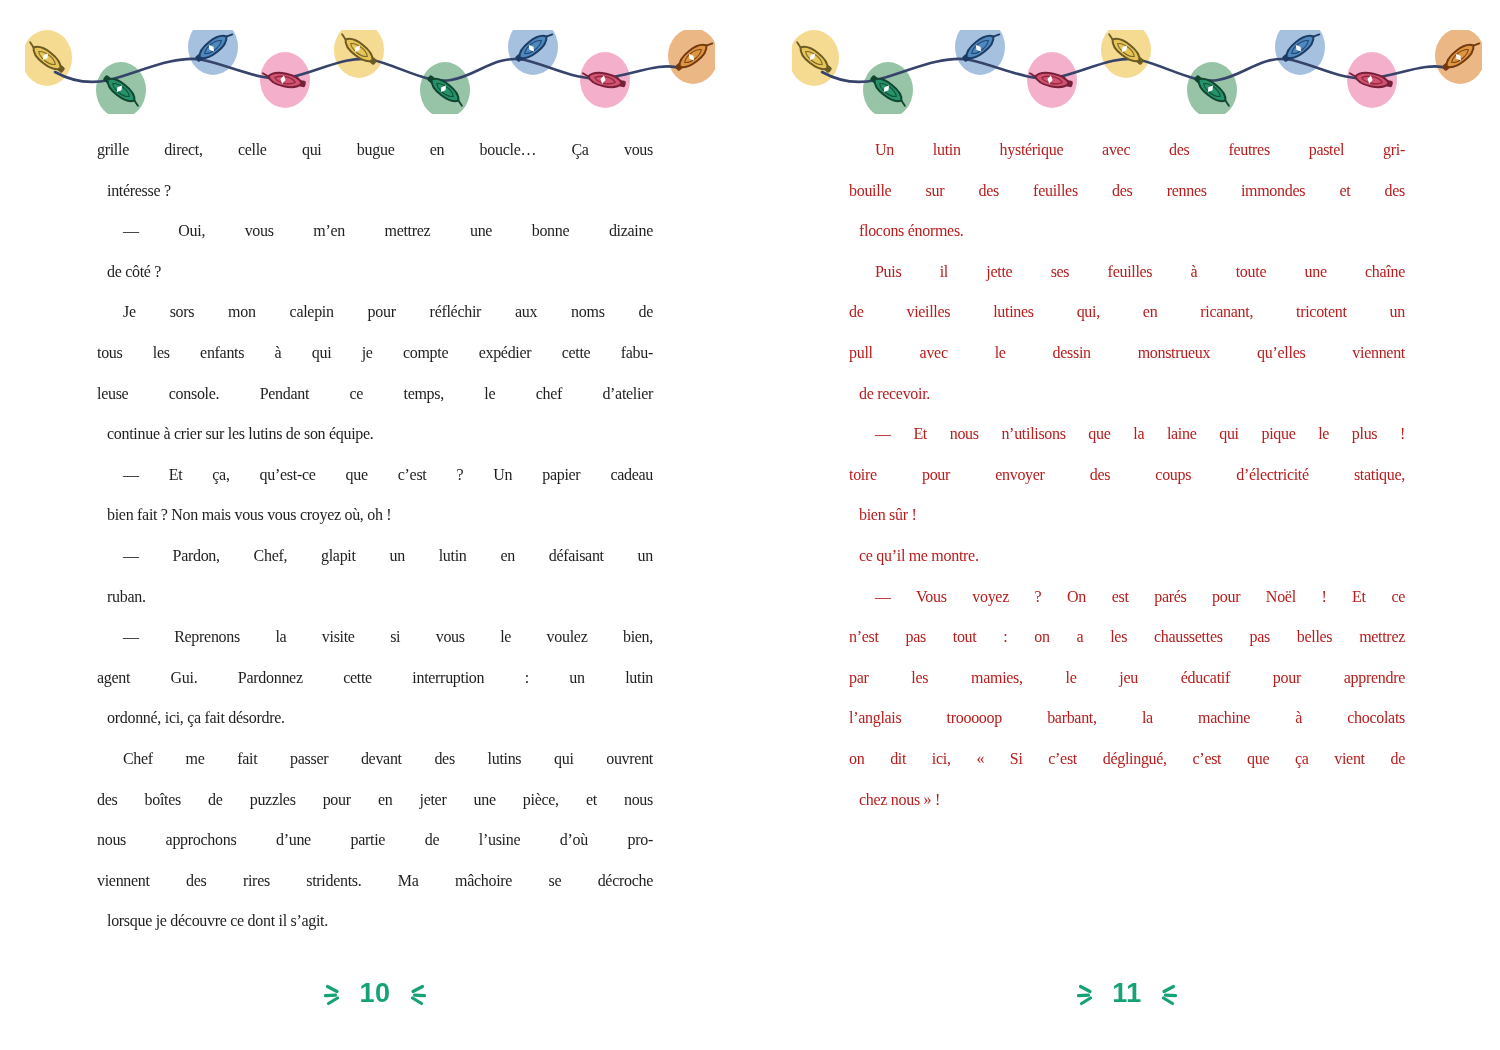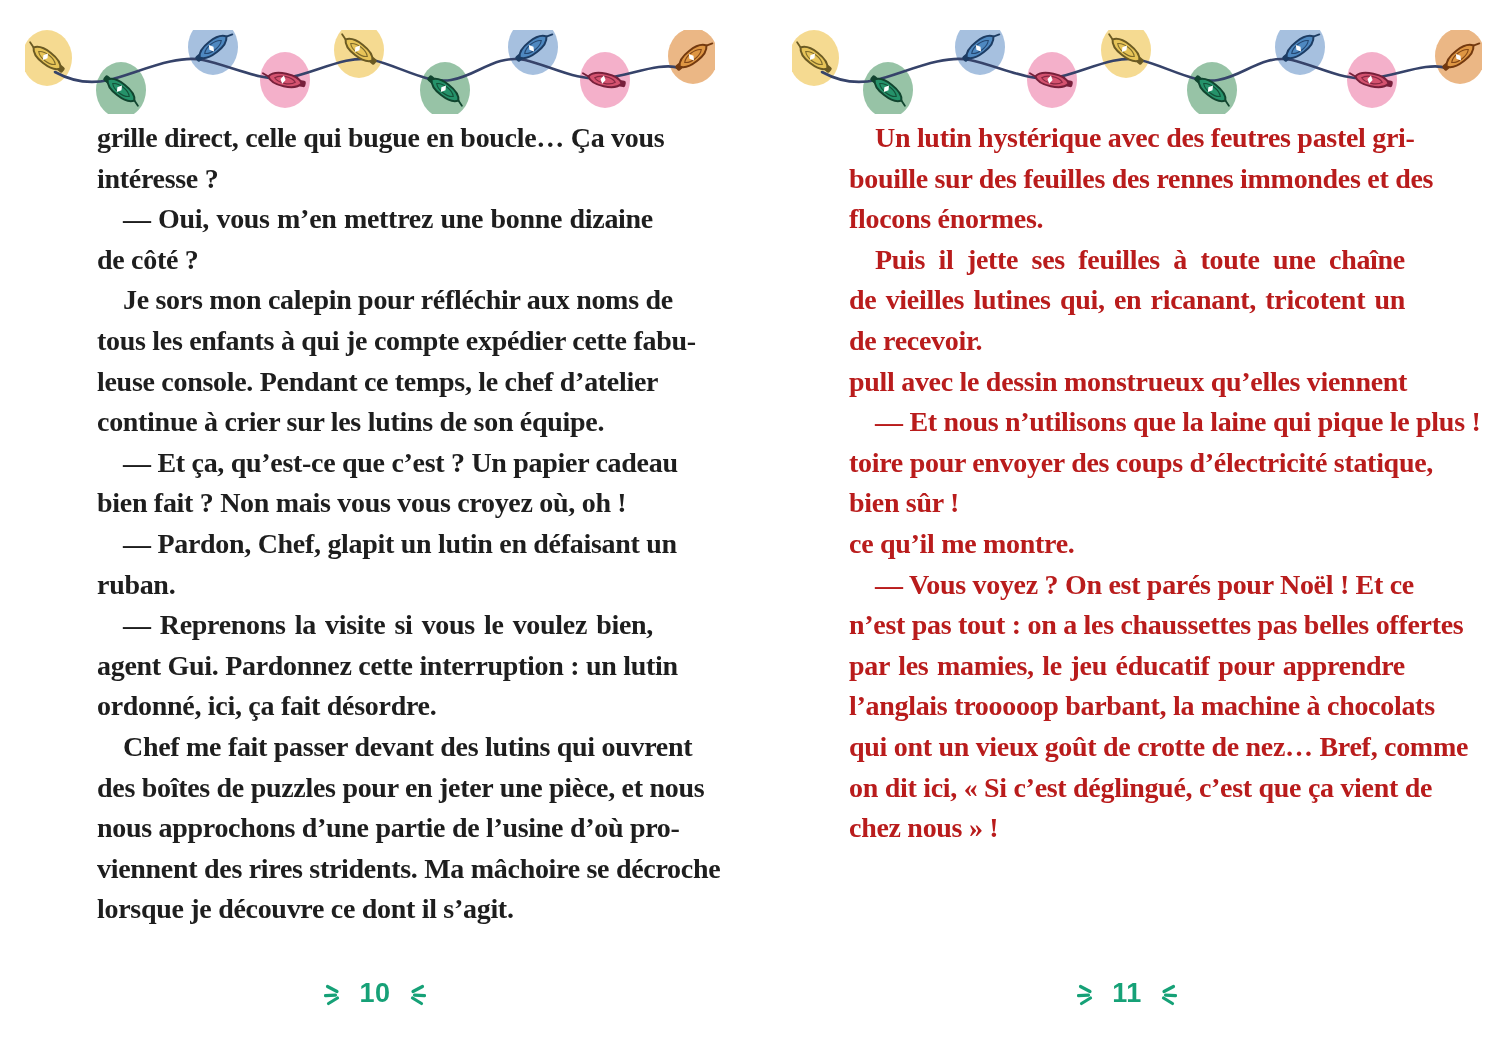--- a/index.html
+++ b/index.html
@@ -4,33 +4,33 @@
 <style>
   html,body{margin:0;padding:0;background:#ffffff;}
   .spread{
     position:relative;width:1500px;height:1050px;background:#ffffff;overflow:hidden;
     font-family:"Liberation Serif","DejaVu Serif",serif;
   }
   .garland{position:absolute;top:30px;height:84px;}
   .garland.left{left:25px;}
   .garland.right{left:792px;}
   .text-block{
-    position:absolute;top:118px;width:556px;
-    font-size:28px;line-height:40.6px;letter-spacing:-0.3px;color:#1e1e1e;font-weight:bold;
+    position:absolute;top:130px;width:556px;
+    font-size:16px;line-height:40.6px;letter-spacing:-0.3px;color:#1e1e1e;
   }
   .text-block.left{left:97px;}
   .text-block.right{left:849px;}
   .para{margin:0;}
   .line{
     white-space:nowrap;
     text-align:justify;
     text-align-last:justify;
     text-justify:inter-word;
   }
-  .line.last{text-align-last:left;}
+  .line.last{text-align-last:left;margin-left:10px;}
   .line.indent{text-indent:26px;}
   .folio{
     position:absolute;top:979px;width:556px;
     display:flex;justify-content:center;align-items:center;gap:18px;
     font-family:"Liberation Sans","DejaVu Sans",sans-serif;
     font-weight:700;font-size:27px;letter-spacing:0.5px;
   }
   .folio.left{left:97px;}
   .folio.right{left:849px;text-align:right;}
   .folio .num{transform:translateY(-1px);}
@@ -246,37 +246,36 @@
 
   <div class="text-block right" style="color: #b91c1c;">
       <div class="para">
         <div class="line indent">Un lutin hystérique avec des feutres pastel gri-</div>
         <div class="line">bouille sur des feuilles des rennes immondes et des</div>
         <div class="line last">flocons énormes.</div>
       </div>
       <div class="para">
         <div class="line indent">Puis il jette ses feuilles à toute une chaîne</div>
         <div class="line">de vieilles lutines qui, en ricanant, tricotent un</div>
+        <div class="line">pull avec le dessin monstrueux qu’elles viennent</div>
         <div class="line last">de recevoir.</div>
-        <div class="line">pull avec le dessin monstrueux qu’elles viennent</div>
       </div>
       <div class="para">
         <div class="line indent">— Et nous n’utilisons que la laine qui pique le plus !</div>
         <div class="line">toire pour envoyer des coups d’électricité statique,</div>
         <div class="line last">bien sûr !</div>
       </div>
       <div class="para">
         <div class="line last">ce qu’il me montre.</div>
       </div>
       <div class="para">
         <div class="line indent">— Vous voyez ? On est parés pour Noël ! Et ce</div>
-        <div class="line">n’est pas tout : on a les chaussettes pas belles offertes</div>
+        <div class="line">n’est pas tout : on a les chaussettes pas belles mettrez</div>
         <div class="line">par les mamies, le jeu éducatif pour apprendre</div>
         <div class="line">l’anglais trooooop barbant, la machine à chocolats</div>
-        <div class="line">qui ont un vieux goût de crotte de nez… Bref, comme</div>
         <div class="line">on dit ici, « Si c’est déglingué, c’est que ça vient de</div>
         <div class="line last">chez nous » !</div>
       </div>
     </div>
 
   <div class="folio right" style="color: rgb(22, 161, 119);">
     <svg class="spark" width="17" height="24" viewBox="0 0 17 24" fill="none" stroke="currentColor" stroke-width="3.2" stroke-linecap="round">
       <path d="M3.5 3.5 L13 8.5"></path>
       <path d="M1.5 12.6 L11.5 12.1"></path>
       <path d="M4.5 20.5 L13.5 15"></path>

